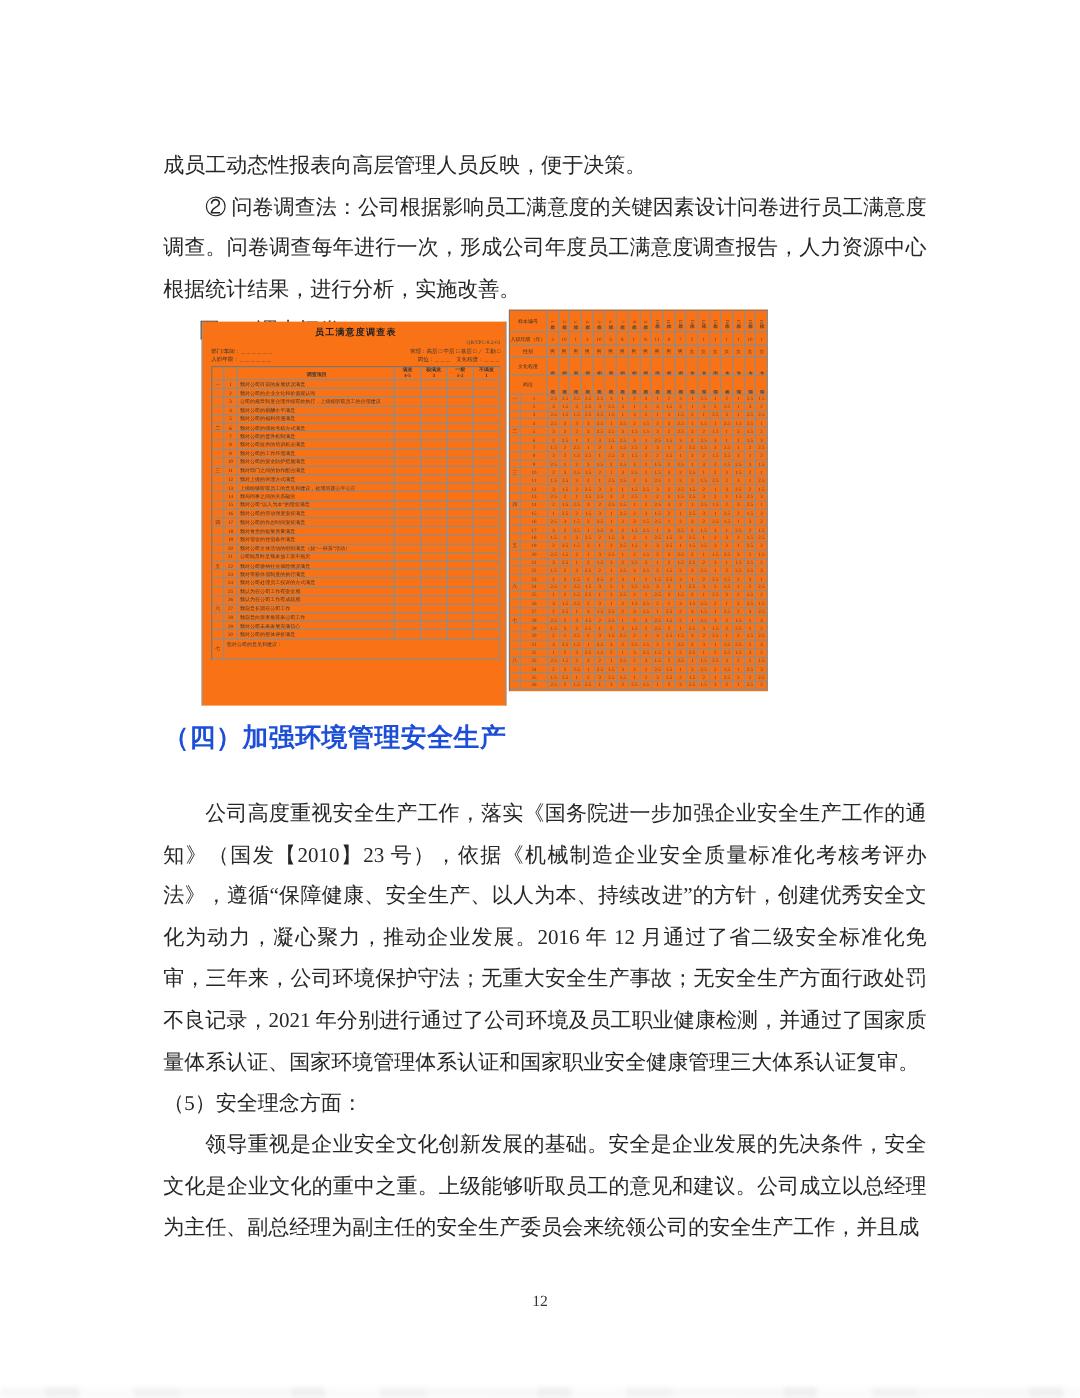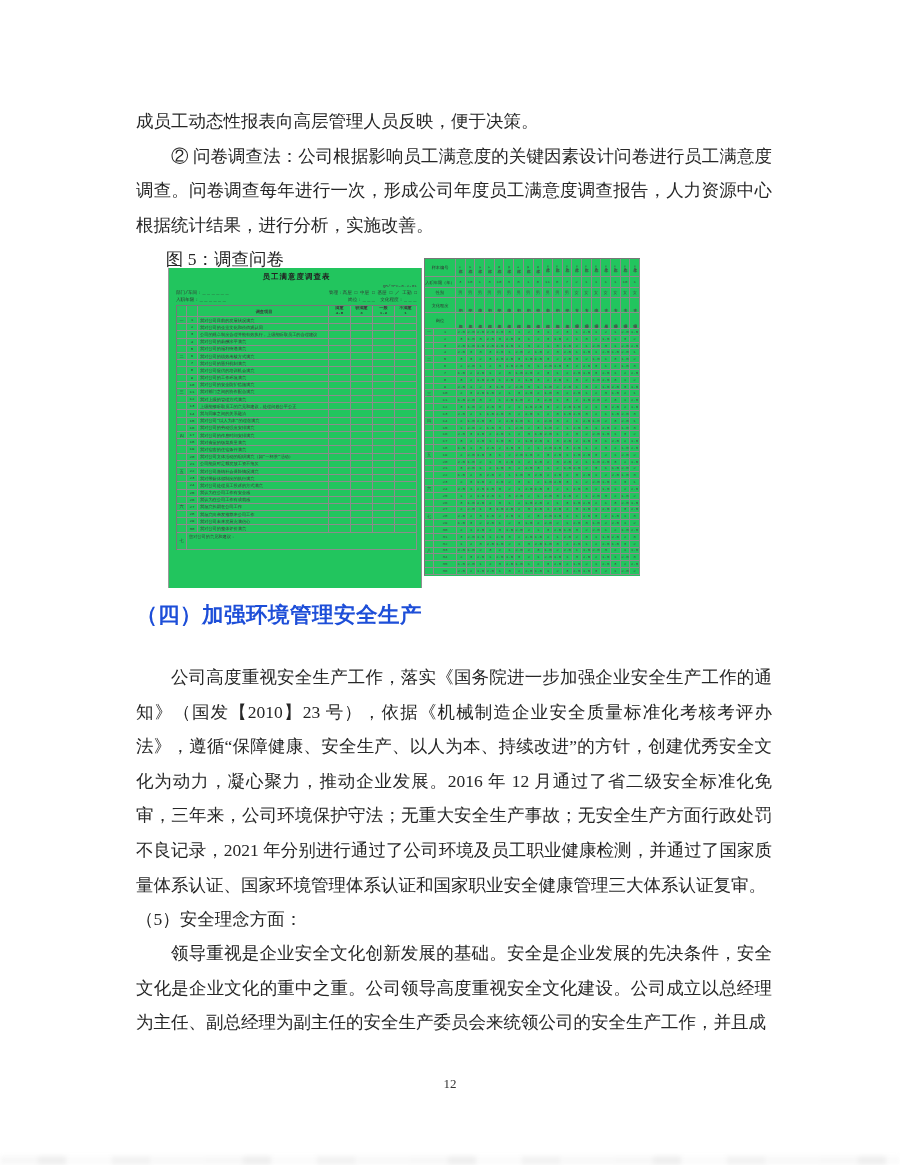--- a/index.html
+++ b/index.html
@@ -16,21 +16,21 @@
   .section-heading{position:absolute;left:136px;top:600px;width:640px;
       font-family:"Liberation Sans","DejaVu Sans",sans-serif;
       font-weight:700;font-size:21.5px;color:#1d4ed8;letter-spacing:.5px;}
   .sub-heading{position:absolute;left:136px;top:902px;width:636px;
       font-size:17.5px;line-height:34.6px;}
   .page-number{position:absolute;left:0;top:1076px;width:900px;text-align:center;
       font-size:13px;color:#333;}
 
   
   .fig-wrap{position:absolute;left:0;top:0;width:900px;height:1165px;pointer-events:none;}
-  .scan{position:absolute;background:#22c55e;overflow:hidden;color:#3a3a3a;font-family:Liberation Mono, monospace;}
+  .scan{position:absolute;background:#f97316;overflow:hidden;color:#3a3a3a;}
   .scan-left{left:168px;top:268px;width:252px;height:320px;
      border-left:1px solid #9a9a9a;border-right:1px solid #8f8f8f;}
   .scan-right{left:424px;top:258px;width:216px;height:318px;}
 
   .q-inner{position:absolute;left:7px;top:4px;right:4px;}
   .q-title{text-align:center;font-weight:bold;font-size:7.5px;letter-spacing:1px;color:#222;}
   .q-code{text-align:right;font-size:4.4px;margin-top:1px;color:#444;}
   .q-form{display:flex;justify-content:space-between;font-size:4.6px;margin-top:2px;color:#333;}
   .q-table{margin-top:3px;border-top:1px solid #777;border-left:1px solid #777;}
   .q-hrow{display:flex;height:11px;font-size:4.2px;font-weight:bold;}
@@ -58,21 +58,21 @@
   .bottom-strip{position:absolute;left:0;bottom:0;width:900px;height:9px;opacity:.55;
      background:repeating-linear-gradient(90deg,#f1f1f1 0 38px,#e2e2e2 38px 66px,
         #f7f7f7 66px 112px,#e8e8e8 112px 150px,#f3f3f3 150px 205px);
      filter:blur(2px);}
 </style>
 </head>
 <body>
 
 <div class="page">
 
-  <div class="textblock" style="top:104px;">
+  <div class="textblock" style="top:120px;">
     <p>成员工动态性报表向高层管理人员反映，便于决策。</p>
     <p class="indent">② 问卷调查法：公司根据影响员工满意度的关键因素设计问卷进行员工满意度调查。问卷调查每年进行一次，形成公司年度员工满意度调查报告，人力资源中心根据统计结果，进行分析，实施改善。</p>
     <p class="caption">图 5：调查问卷</p>
   </div>
 
   <div class="fig-wrap">
     <div class="scan scan-left">
       <div class="q-inner">
         <div class="q-title">员工满意度调查表</div>
         <div class="q-code">QR/TPC-8.2-01</div>
@@ -1445,18 +1445,18 @@
     </div>
   </div>
 
   <div class="section-heading">（四）加强环境管理安全生产</div>
 
   <div class="textblock" style="top:660px;">
     <p class="indent">公司高度重视安全生产工作，落实《国务院进一步加强企业安全生产工作的通知》（国发【2010】23 号），依据《机械制造企业安全质量标准化考核考评办法》，遵循“保障健康、安全生产、以人为本、持续改进”的方针，创建优秀安全文化为动力，凝心聚力，推动企业发展。2016 年 12 月通过了省二级安全标准化免审，三年来，公司环境保护守法；无重大安全生产事故；无安全生产方面行政处罚不良记录，2021 年分别进行通过了公司环境及员工职业健康检测，并通过了国家质量体系认证、国家环境管理体系认证和国家职业安全健康管理三大体系认证复审。</p>
   </div>
   <div class="sub-heading">（5）安全理念方面：</div>
   <div class="textblock" style="top:936px;">
-    <p class="indent">领导重视是企业安全文化创新发展的基础。安全是企业发展的先决条件，安全文化是企业文化的重中之重。公司领导高度重视安全文化建设。公司成立以总经理为主任、副总经理为副主任的安全生产委员会来统领公司的安全生产工作，并且成</p>
+    <p class="indent">领导重视是企业安全文化创新发展的基础。安全是企业发展的先决条件，安全文化是企业文化的重中之重。上级能够听取员工的意见和建议。公司成立以总经理为主任、副总经理为副主任的安全生产委员会来统领公司的安全生产工作，并且成</p>
   </div>
 
   <div class="page-number">12</div>
   <div class="bottom-strip"></div>
 </div>
 
 </body></html>

